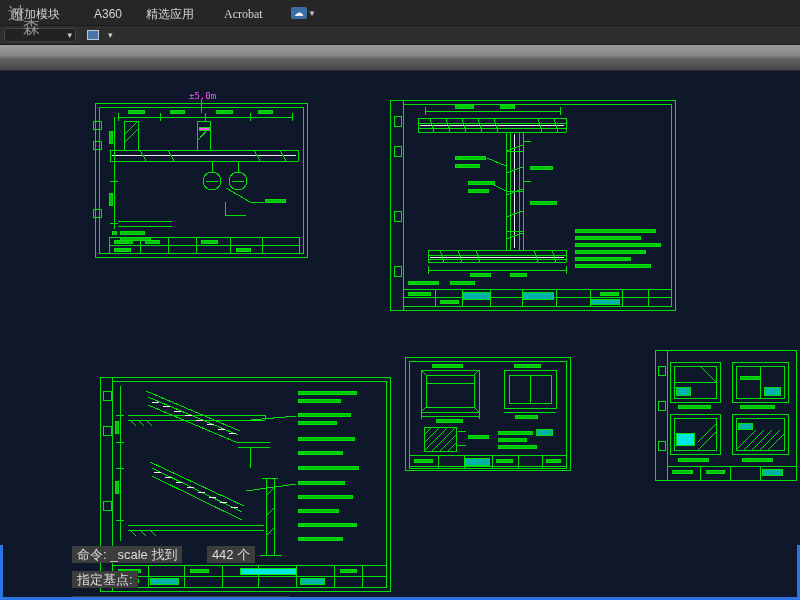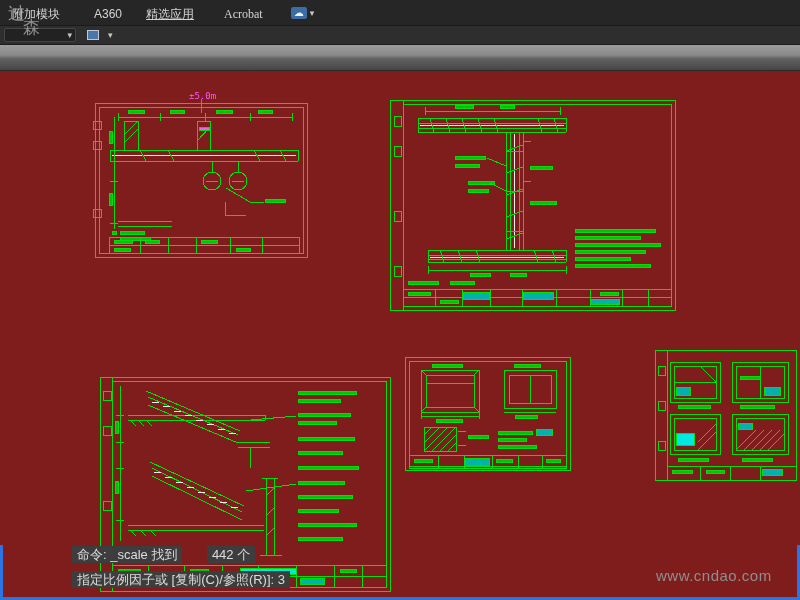--- a/index.html
+++ b/index.html
@@ -7,21 +7,21 @@
   .app { position:relative; width:800px; height:600px; background:#000; overflow:hidden; }
 
   
   .menubar { position:absolute; left:0; top:0; width:800px; height:26px;
              background:#262626; border-bottom:1px solid #1a1a1a;
              display:flex; align-items:center; }
   .menu-item { color:#d4d4d4; font-size:12px; padding:0 10px; height:24px;
                line-height:26px; cursor:default; white-space:nowrap; }
   .mi-addons { margin-left:2px; }
   .mi-a360 { margin-left:14px; }
-  .mi-featured { margin-left:4px;text-decoration:underline; }
+  .mi-featured { margin-left:4px; }
   .mi-acrobat { margin-left:10px;font-family:Liberation Serif, serif; }
   .cloud-btn { margin-left:14px; display:flex; align-items:center; gap:3px;
                padding:2px 4px; }
   .cloud-chip { display:inline-block; background:#3a6ea5; color:#f0f4f8;
                 font-size:10px; line-height:12px; padding:0 3px; border-radius:2px; }
   .caret { color:#c8c8c8; font-size:9px; }
 
   
   .qtoolbar { position:absolute; left:0; top:26px; width:800px; height:19px;
               background:#2e2e2e; border-bottom:1px solid #1c1c1c;
@@ -35,21 +35,21 @@
               border:1px solid #bcc9d8; }
   .qa-caret { margin-left:6px; }
 
   
   .ribbon { position:absolute; left:0; top:45px; width:800px; height:26px;
             background:linear-gradient(#9c9c9c 0%, #8a8a8a 40%, #626262 55%, #454545 100%);
             border-bottom:1px solid #2a2a2a; }
 
   
   .canvas { position:absolute; left:0; top:71px; width:800px; height:529px;
-            background:#7f1d1d; overflow:hidden; }
+            background:#0f172a; overflow:hidden; }
   .canvas svg { position:absolute; left:0; top:0; shape-rendering:crispEdges; }
 
   
   .sg { stroke:#00e008; fill:none; stroke-width:1; }
   .sw { stroke:#ececec; fill:none; stroke-width:1; }
   .tk { fill:#00c008; }        
   .tl { fill:#00b2aa; }        
   .tlb { fill:#00e8e0; }       
   .mg { fill:#ff55ff; }
 
@@ -453,25 +453,27 @@
     </svg>
 
     <span class="dim-label">±5.0m</span>
 
     <div class="cmd">
       <div class="cmd-row">
         <span class="cmd-seg">命令: _scale 找到</span>
         <span class="cmd-seg">442 个</span>
       </div>
       <div class="cmd-row">
+        <span class="cmd-seg">指定基点:</span>
+      </div>
+      <div class="cmd-row">
         <span class="cmd-seg">指定比例因子或 [复制(C)/参照(R)]: 3</span>
       </div>
     </div>
 
-    <span class="wm-br">www.cndao.com</span>
   </div>
 
   <span class="wm-tl wm-tl-1">过</span>
   <span class="wm-tl wm-tl-2">森</span>
 
   <div class="edge edge-left"></div>
   <div class="edge edge-right"></div>
   <div class="edge edge-bottom"></div>
 </div>
 

